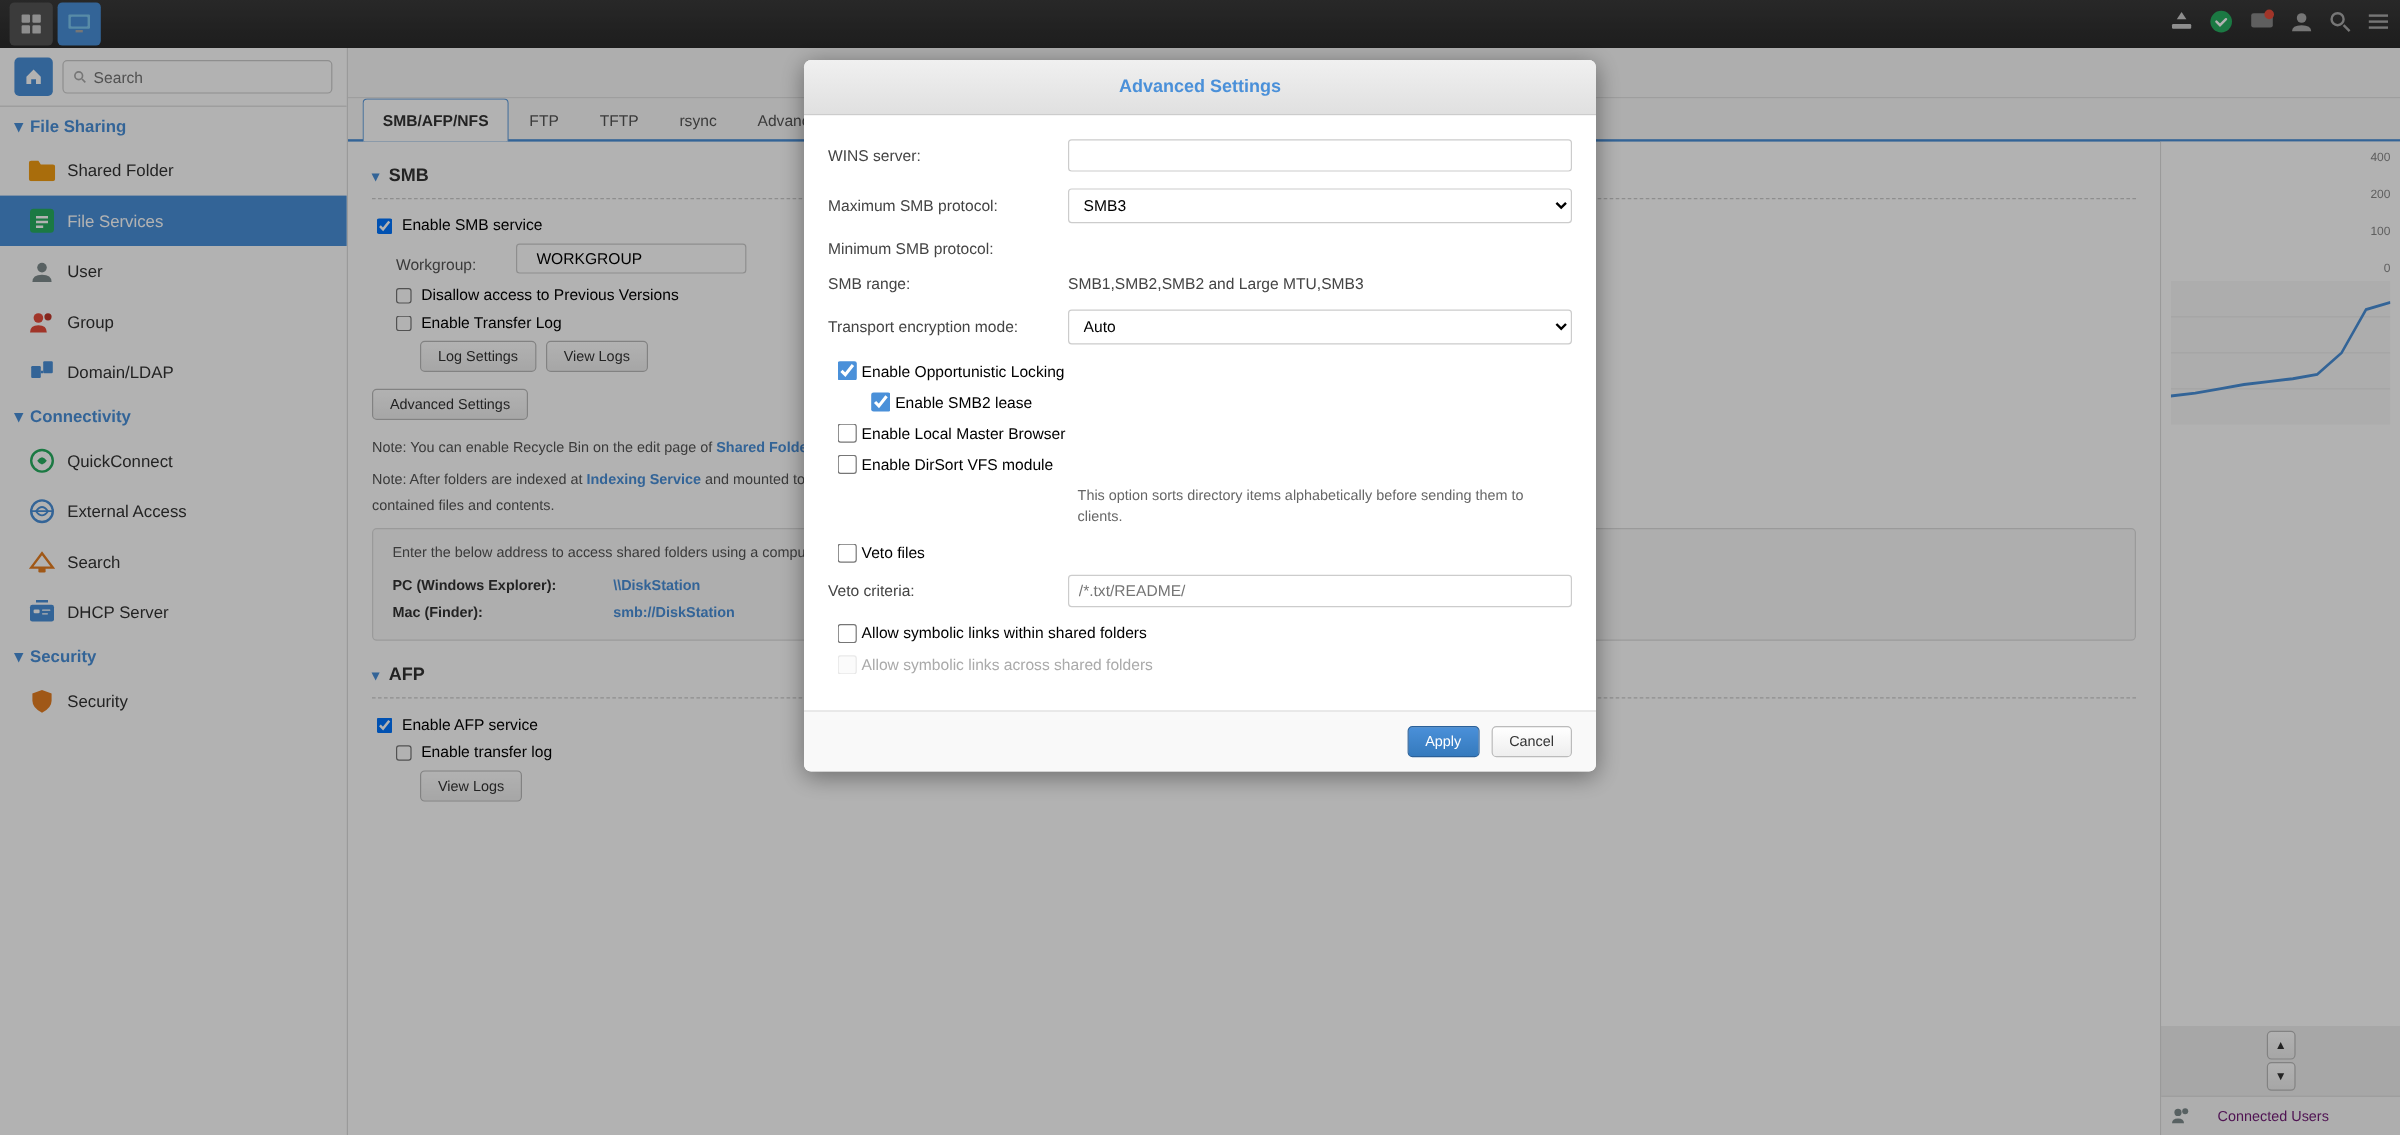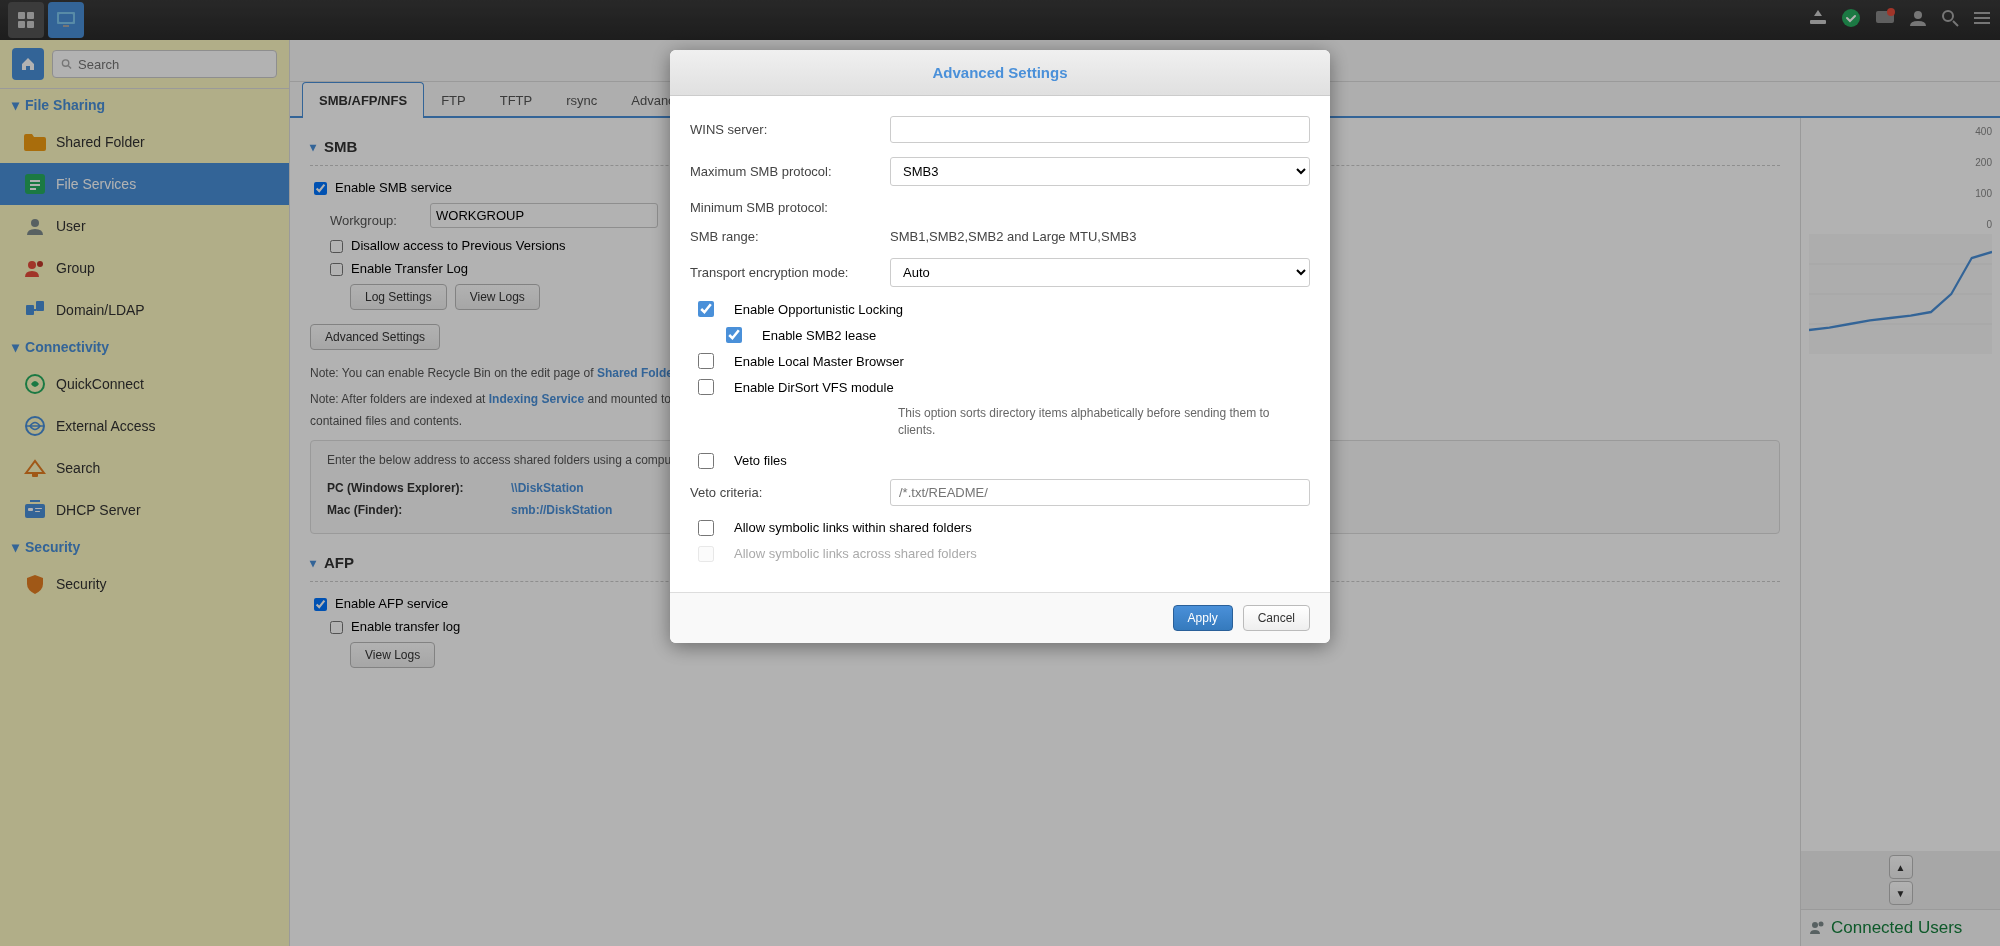--- a/index.html
+++ b/index.html
@@ -38,21 +38,21 @@
 
     
     .main-layout {
       display: flex;
       height: calc(946px - 40px);
     }
 
     
     .sidebar {
       width: 290px;
-      background: #fef9c3;
+      background: #ffffff;
       border-right: 1px solid #ddd;
       overflow-y: auto;
       flex-shrink: 0;
     }
     .sidebar-home {
       padding: 8px 12px;
       border-bottom: 1px solid #ddd;
       display: flex;
       align-items: center;
       gap: 8px;
@@ -185,23 +185,23 @@
       align-items: flex-end;
       margin-bottom: 8px;
       gap: 8px;
       padding-left: 4px;
     }
     .checkbox-row input[type=checkbox] { cursor: pointer; }
     .workgroup-label { color: #555; min-width: 90px; }
     .workgroup-input {
       border: 1px solid #ccc;
       border-radius: 3px;
-      padding: 4px 5px;
+      padding: 4px 16px;
       font-size: 13px;
-      width: 228px;
+      width: 192px;
     }
 
     .btn {
       padding: 5px 14px;
       border: 1px solid #bbb;
       border-radius: 4px;
       background: linear-gradient(to bottom, #fff, #eee);
       cursor: pointer;
       font-size: 12px;
       color: #333;
@@ -268,25 +268,25 @@
     .chart-area {
       flex: 1;
       padding: 8px;
       background: white;
       position: relative;
     }
     .connected-users {
       padding: 8px;
       border-top: 1px solid #ddd;
       background: #f9f9f9;
-      font-size: 17px;
-      color: #15803d;
-      display: flex;
-      align-items: center;
-      gap: 6px;
+      font-size: 12px;
+      color: #701a75;
+      display: flex;
+      align-items: center;
+      gap: 23px;
     }
 
     
     .overlay {
       position: fixed;
       top: 0; left: 0; right: 0; bottom: 0;
       background: rgba(0,0,0,0.3);
       z-index: 100;
       display: flex;
       align-items: flex-start;
@@ -348,21 +348,21 @@
     }
     .modal-text {
       flex: 1;
       color: #444;
       font-size: 13px;
     }
     .modal-checkbox-row {
       display: flex;
       align-items: center;
       margin-bottom: 10px;
-      gap: 20px;
+      gap: 4px;
       padding-left: 8px;
     }
     .modal-checkbox-row.indented {
       padding-left: 36px;
     }
     .modal-desc {
       color: #666;
       font-size: 12px;
       margin-left: 208px;
       margin-bottom: 14px;

